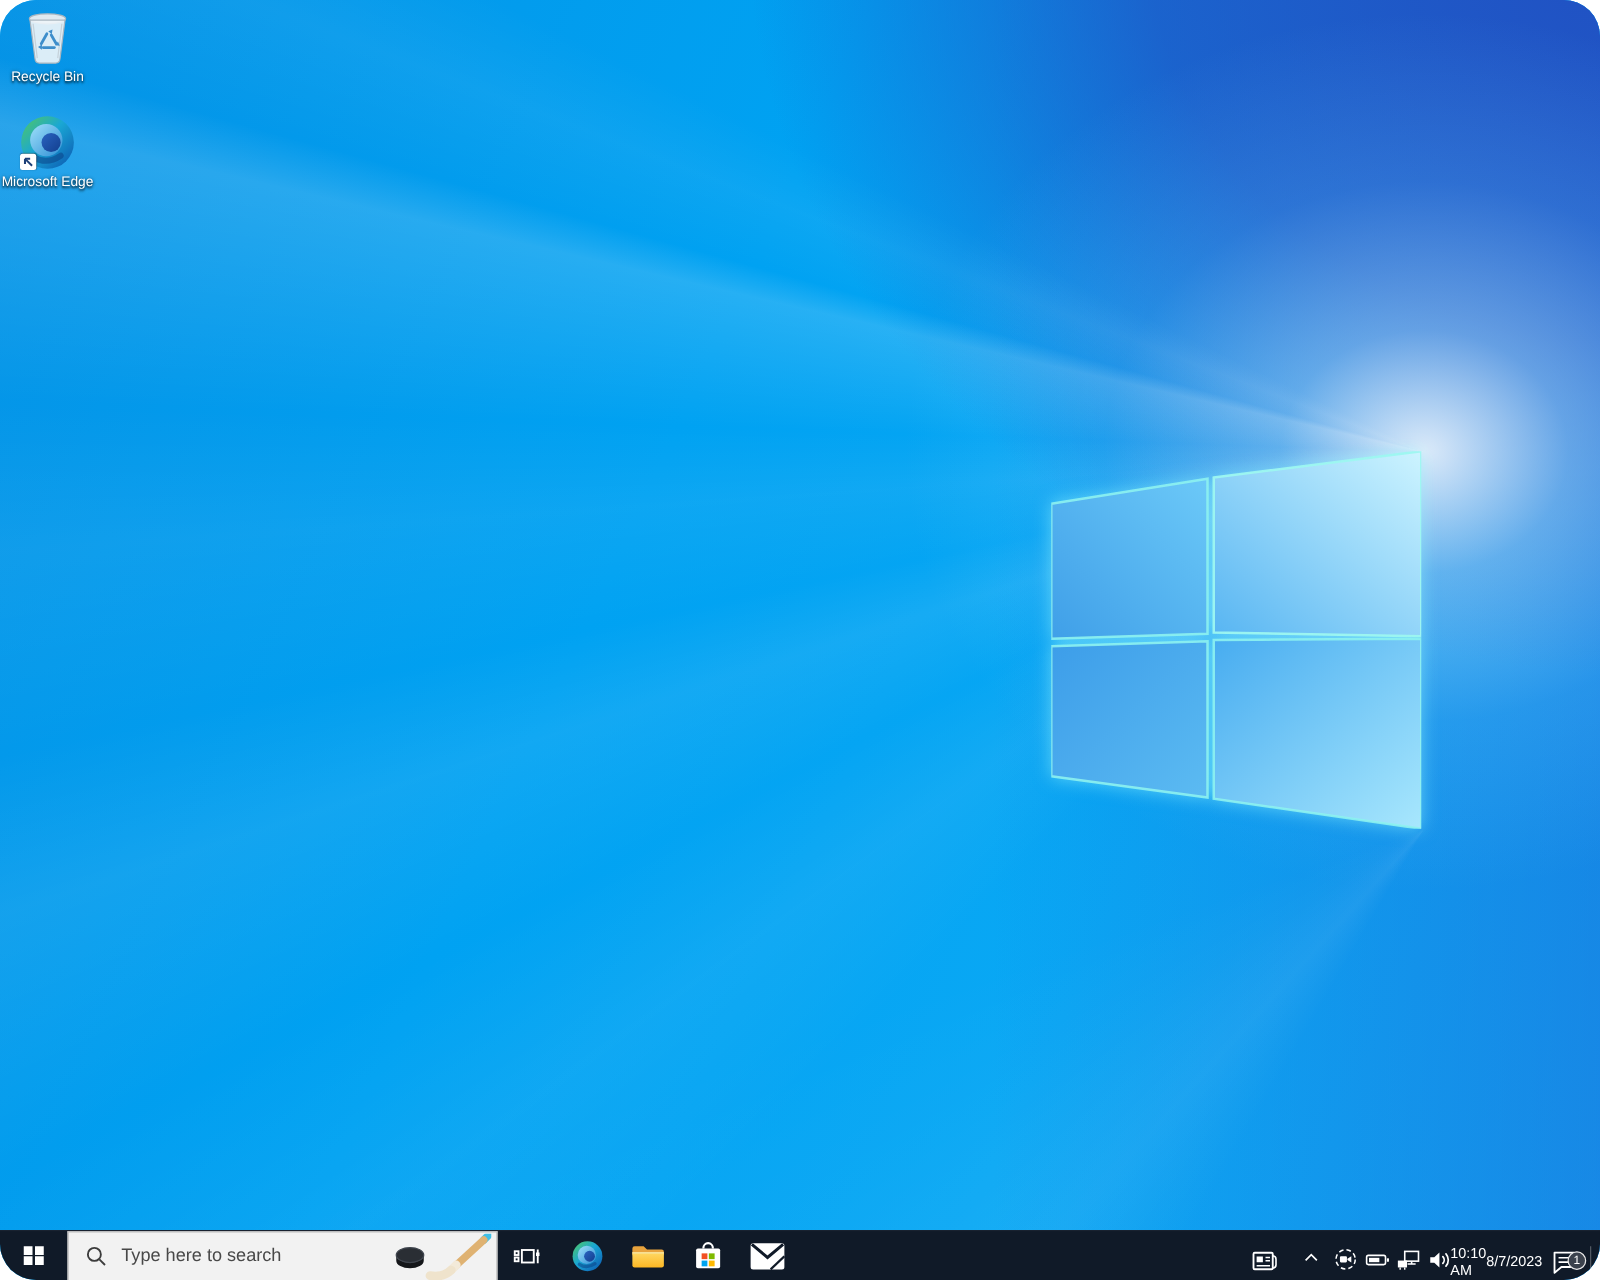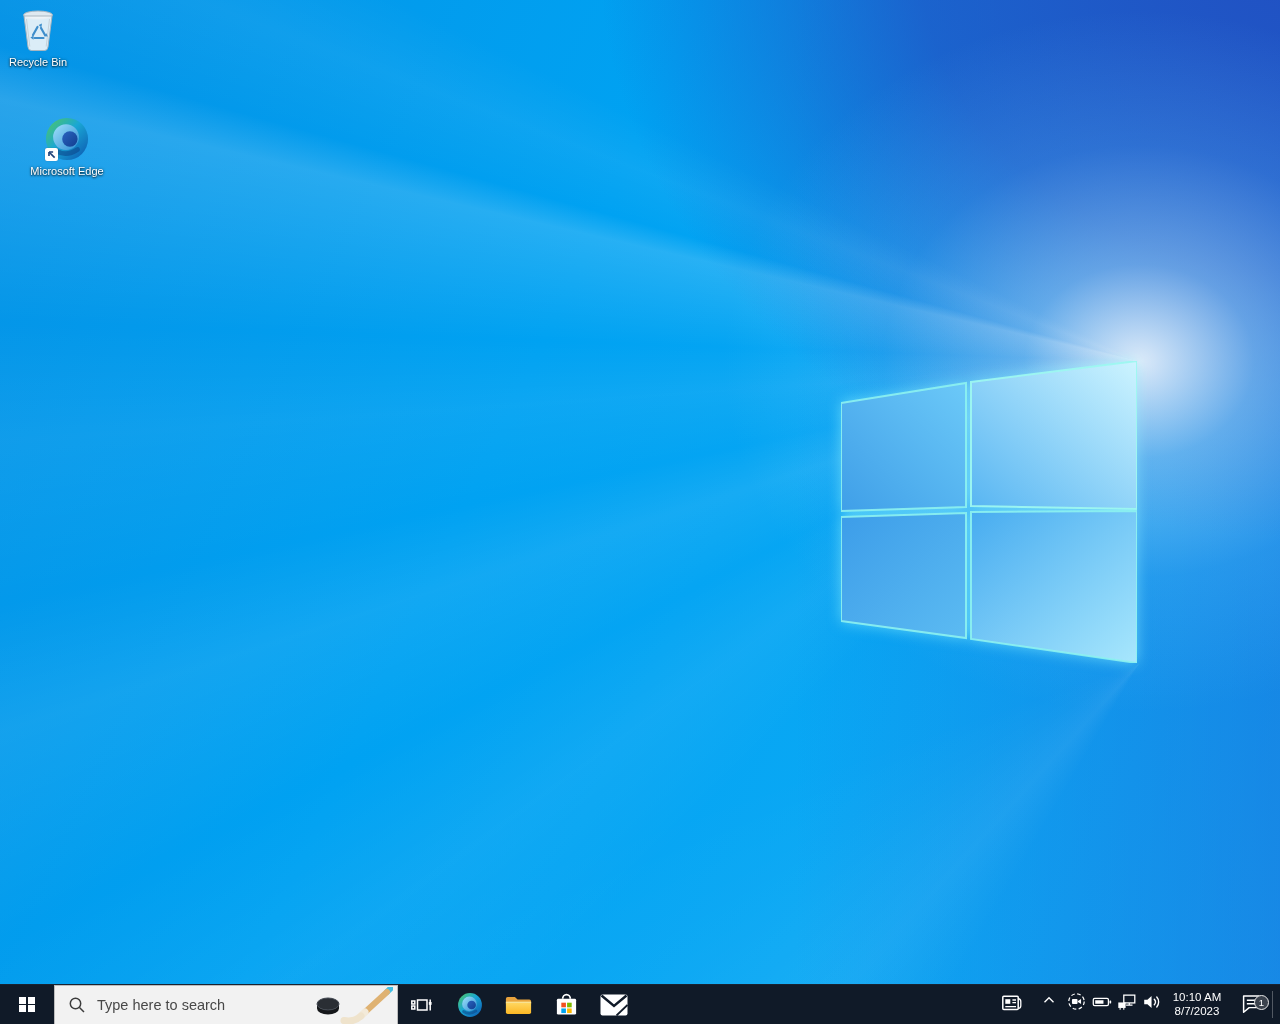--- a/index.html
+++ b/index.html
@@ -1,17 +1,17 @@
 <!DOCTYPE html>
 <html><head>
 <meta charset="utf-8">
 <style>
   html,body{margin:0;padding:0;}
   body{font-family:"Liberation Sans",sans-serif;-webkit-font-smoothing:antialiased;}
-  .screen{position:relative;width:1280px;height:1024px;overflow:hidden;background:#00a2f2;}
+  .screen{position:relative;width:1280px;height:1024px;overflow:hidden;background:#00a2f2;border-radius:29px;}
 
   
   .wallpaper{
     position:absolute;inset:0;
     background:
       conic-gradient(from 0deg at 89% 35.3%,
         transparent 0deg 224deg,
         rgba(255,255,255,.05) 234deg,
         transparent 243deg,
         rgba(255,255,255,.07) 252deg,
@@ -44,42 +44,42 @@
   .desktop-icon .art{width:48px;height:48px;position:relative;display:flex;
     align-items:center;justify-content:center;}
   .desktop-icon .lbl{margin-top:2px;font-size:11px;line-height:13px;color:#fff;
     text-align:center;text-shadow:0 1px 2px rgba(0,0,0,.8),0 0 3px rgba(0,0,0,.45);}
   .shortcut-badge{position:absolute;left:2px;bottom:2px;width:13px;height:13px;
     background:#fff;border-radius:2px;box-shadow:0 0 1px rgba(0,0,0,.4);
     display:flex;align-items:center;justify-content:center;}
 
   
   .taskbar{position:absolute;left:0;top:984px;width:1280px;height:40px;
-    background:#101a28;display:flex;align-items:center;z-index:5;
+    background:#101a28;display:flex;align-items:flex-end;z-index:5;
     border-top:1px solid rgba(255,255,255,.04);box-sizing:border-box;}
   .tb-btn{display:flex;align-items:center;justify-content:center;height:100%;}
   .start-btn{width:54px;}
   .start-flag{display:grid;grid-template-columns:7px 7px;grid-template-rows:7px 7px;gap:1.5px;}
   .start-flag span{background:#fff;display:block;}
 
   .search-box{width:344px;height:100%;background:#f2f2f2;display:flex;align-items:center;
     position:relative;border:1px solid #bdbdbd;border-bottom:none;box-sizing:border-box;}
   .search-box .mag{margin:0 9px 0 13px;flex:0 0 auto;display:flex;}
   .search-box input{border:none;outline:none;background:transparent;flex:1;
     font-family:"Liberation Sans",sans-serif;font-size:14.5px;color:#333;min-width:0;}
   .search-box input::placeholder{color:#484848;opacity:1;}
   .search-doodle{position:absolute;right:4px;top:1px;pointer-events:none;}
 
   .app-btn{width:48px;}
   .tray{margin-left:auto;display:flex;align-items:stretch;}
   .tray .tb-btn{padding:0;}
   .tray-news{width:44px;}
   .tray-chev{width:30px;}
   .tray-ico{width:25px;}
-  .clock{width:66px;display:flex;flex-direction:column;align-items:center;
+  .clock{width:66px;display:flex;flex-direction:row;align-items:center;
     justify-content:center;color:#fff;font-size:11.5px;line-height:13.5px;}
   .action-btn{width:42px;position:relative;}
   .ac-badge{position:absolute;right:3px;bottom:5px;width:15px;height:15px;border-radius:50%;
     background:#3b424d;border:1px solid #e8e8e8;box-sizing:border-box;color:#fff;
     font-size:9.5px;display:flex;align-items:center;justify-content:center;}
   .show-desktop{width:8px;border-left:1px solid rgba(255,255,255,.28);box-sizing:border-box;}
 
   svg{display:block;}
 </style>
 </head>
@@ -148,21 +148,21 @@
         <g fill="#3e8ecb">
           <path d="M23.6 19 l3.4 -1.4 -.6 3.8 z"></path>
           <path d="M31.4 27.2 l1.4 3.4 -3.8 -.4 z"></path>
           <path d="M18.6 29.6 l-3.2 1.9 3.1 2.2 z"></path>
         </g>
       </svg>
     </div>
     <div class="lbl">Recycle Bin</div>
   </div>
 
-  <div class="desktop-icon" style="left:0;top:115px;margin-left:29px;">
+  <div class="desktop-icon" style="left:0;top:90px;">
     <div class="art">
       <svg width="46" height="46" viewBox="0 0 48 48">
         <circle cx="24" cy="24" r="22" fill="url(#edgeOuter)"></circle>
         <circle cx="23" cy="22" r="13.5" fill="url(#edgeMid)"></circle>
         <circle cx="27" cy="24" r="8" fill="url(#edgeCore)"></circle>
         <path d="M12 36 q11 7 23 -1" stroke="rgba(9,60,130,.5)" stroke-width="5" fill="none" stroke-linecap="round"></path>
       </svg>
       <span class="shortcut-badge">
         <svg width="9" height="9" viewBox="0 0 10 10">
           <path d="M3 3 L8.5 8.5" stroke="#1c3f77" stroke-width="1.8" fill="none"></path>

